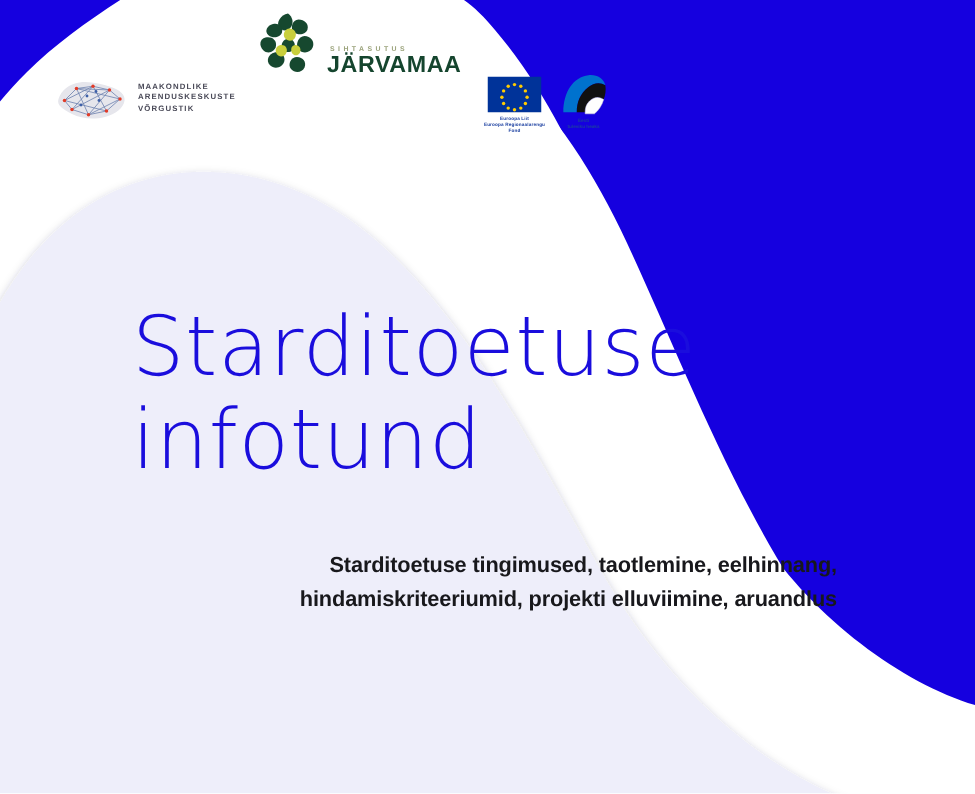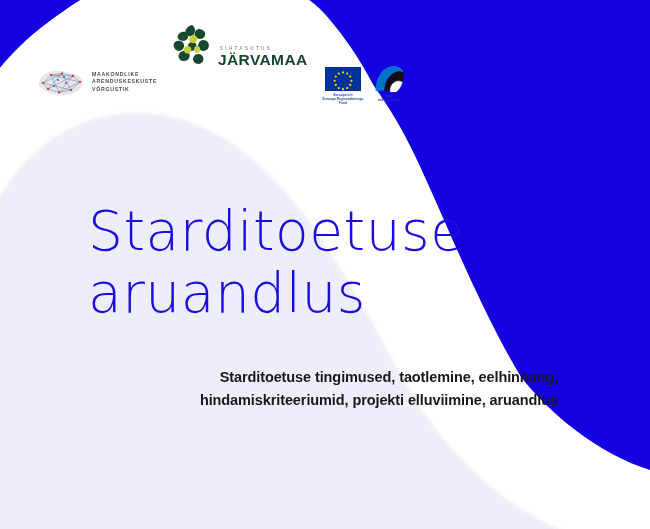--- a/index.html
+++ b/index.html
@@ -26,21 +26,21 @@
     top: 0;
     width: 650px;
     height: 529px;
     display: block;
   }
 
   
   .logo-bar {
     position: absolute;
     left: 0;
-    top: 16px;
+    top: 0;
     width: 650px;
     height: 110px;
     z-index: 5;
   }
 
   
   .logo-mak {
     position: absolute;
     left: 36px;
     top: 49px;
@@ -317,18 +317,18 @@
       <div class="cap">
         <div>Eesti</div>
         <div>tuleviku heaks</div>
       </div>
     </div>
 
   </div>
 
   <div class="content">
     <h1 class="headline">Starditoetuse
-aruandlus</h1>
+infotund</h1>
     <p class="subhead">Starditoetuse tingimused, taotlemine, eelhinnang,
 hindamiskriteeriumid, projekti elluviimine, aruandlus</p>
   </div>
 
 </div>
 
 </body></html>

